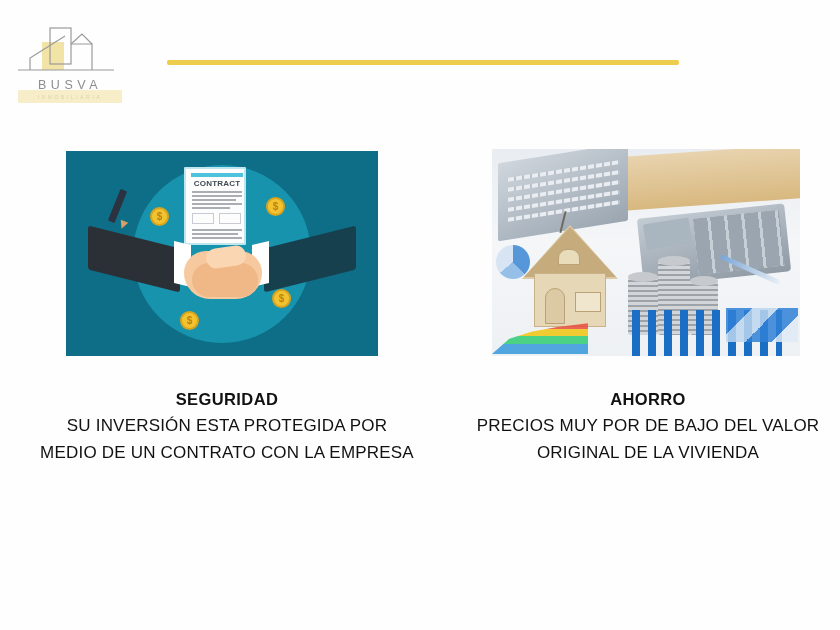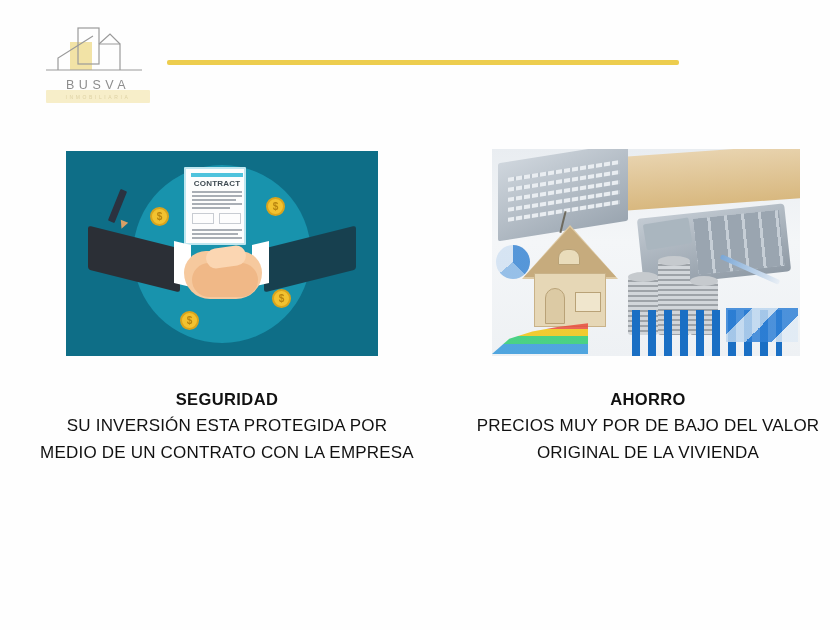--- a/index.html
+++ b/index.html
@@ -5,21 +5,21 @@
   * { box-sizing: border-box; margin: 0; padding: 0; }
   html, body {
     width: 840px; height: 630px;
     background: #ffffff;
     font-family: "Liberation Sans", sans-serif;
     overflow: hidden;
   }
   .slide { position: relative; width: 840px; height: 630px; background: #fefefe; }
 
   
-  .logo { position: absolute; left: 38px; top: 24px; width: 120px; height: 82px; }
+  .logo { position: absolute; left: 10px; top: 24px; width: 120px; height: 82px; }
   .logo-mark { position: absolute; left: 0; top: 0; width: 120px; height: 58px; }
   .logo-name {
     position: absolute; left: 0; top: 54px; width: 120px;
     text-align: center; font-size: 12.5px; letter-spacing: 4.5px;
     color: #8d8d8d; font-family: "Liberation Sans", sans-serif;
   }
   .logo-sub {
     position: absolute; left: 0; top: 70px; width: 120px;
     text-align: center; font-size: 5px; letter-spacing: 2.6px;
     color: #ded2a4; font-family: "Liberation Sans", sans-serif;

